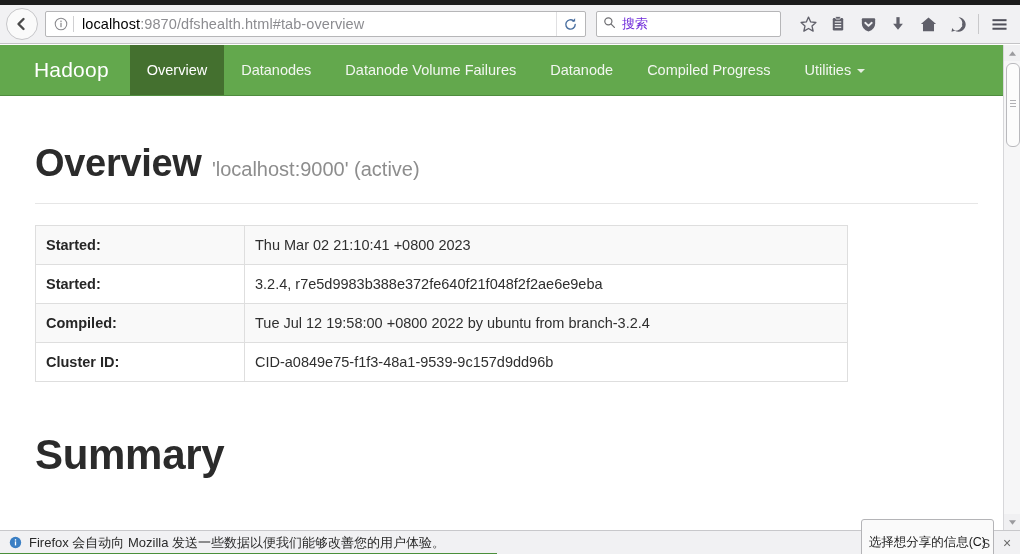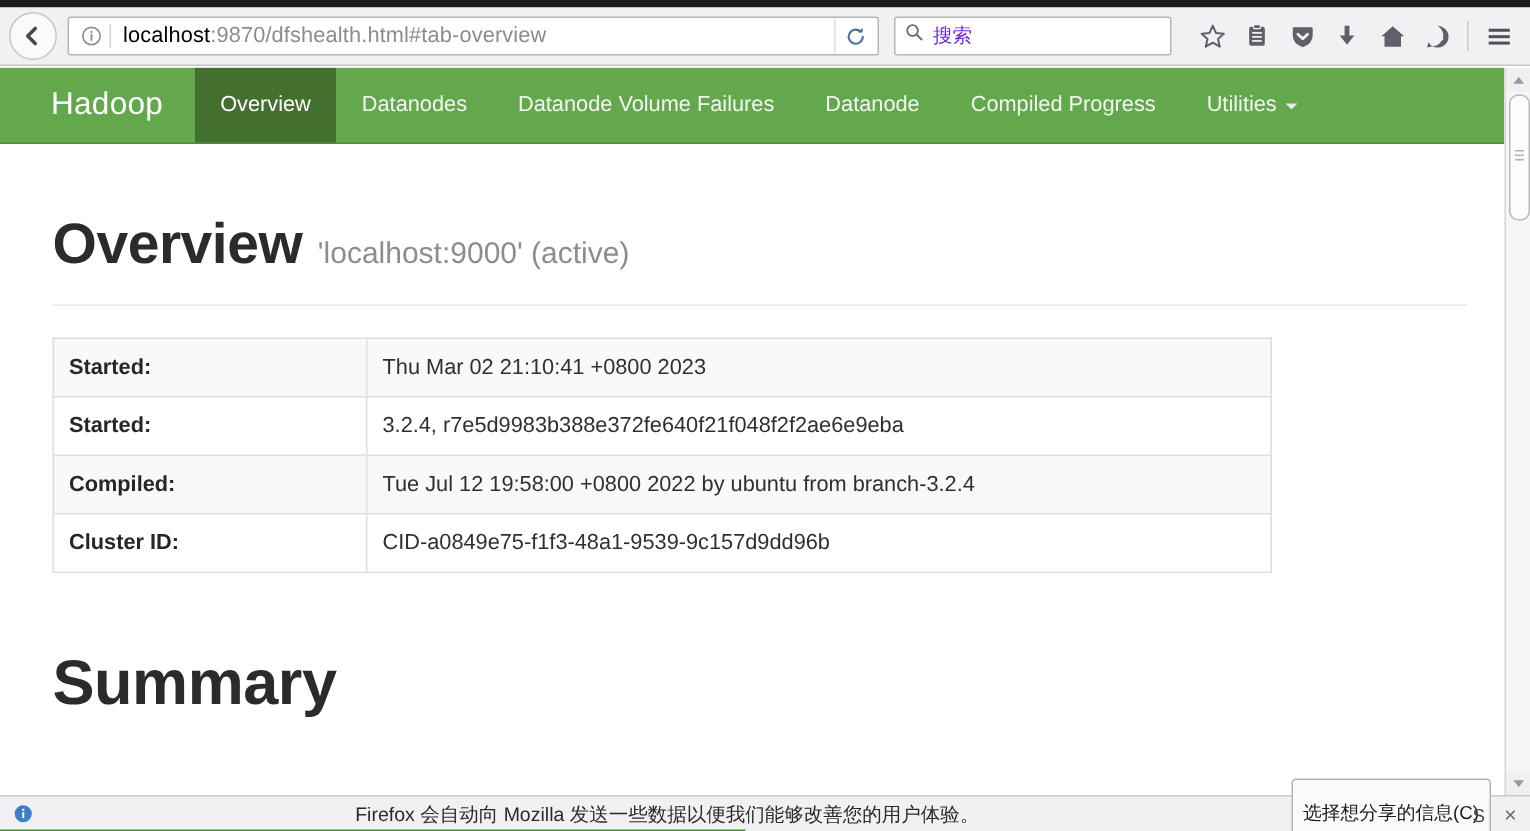--- a/index.html
+++ b/index.html
@@ -311,21 +311,20 @@
     width: 14px; height: 14px;
     margin-right: 7px;
     display: flex; align-items: center; justify-content: center;
   }
   #notif-text {
     font-size: 13px;
     color: #2a2a2a;
     flex: 1 1 auto;
     white-space: nowrap;
     overflow: hidden;
-    text-align: center;
   }
   #notif-button {
     flex: none;
     font-size: 12.5px;
     color: #1a1a1a;
     background: #fafafa;
     border: 1px solid #b4b4b7;
     border-radius: 3px;
     padding: 14px 7px;
     margin-right: 2px;

